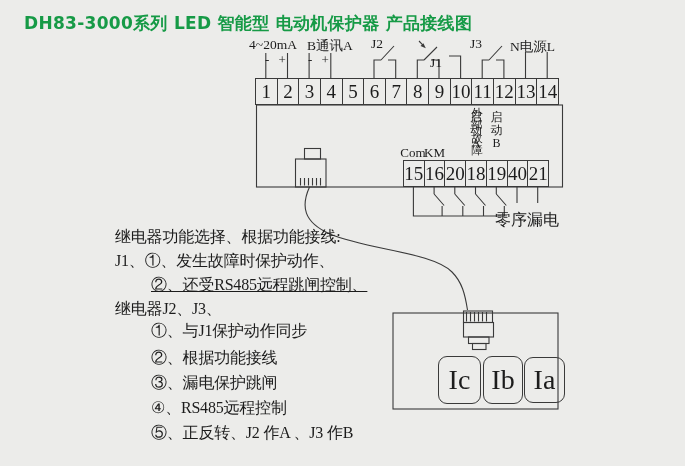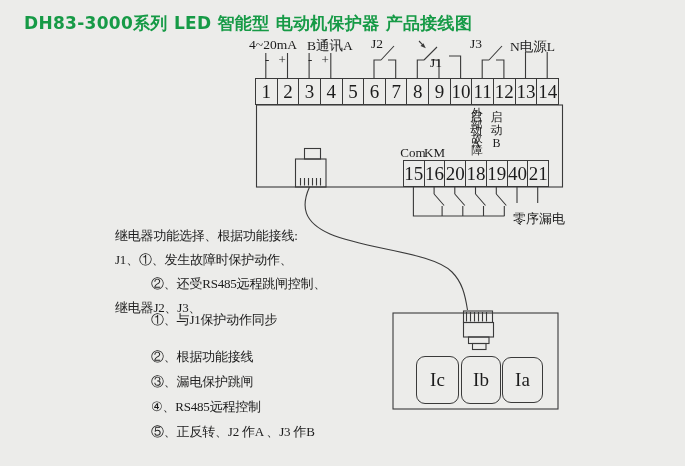--- a/index.html
+++ b/index.html
@@ -11,23 +11,23 @@
   svg.overlay{position:absolute;left:0;top:0;}
   .term-row{position:absolute;display:flex;}
   .term-row .cell{flex:1;border:1px solid #3a3a3a;margin-left:-1px;display:flex;
         align-items:center;justify-content:center;font-size:19px;background:#ECECEA;}
   .term-row .cell:first-child{margin-left:0;}
   .small-lbl{position:absolute;font-size:13.5px;white-space:nowrap;}
   .pol{position:absolute;font-size:13px;width:24px;text-align:center;letter-spacing:3px;white-space:nowrap;}
   .vlabel{position:absolute;width:14px;text-align:center;word-break:break-all;
           font-size:11.5px;line-height:12.4px;}
   .vlabel.start{font-size:12px;line-height:13px;}
-  .note-line{position:absolute;font-size:13px;letter-spacing:-.2px;white-space:nowrap;}
+  .note-line{position:absolute;font-size:16px;letter-spacing:-.2px;white-space:nowrap;}
   .ct{position:absolute;border:1.4px solid #3a3a3a;border-radius:9px;display:flex;
-      align-items:center;justify-content:center;font-size:19px;}
+      align-items:center;justify-content:center;font-size:28px;margin-left:22px;}
   .caption{position:absolute;left:394px;top:416px;font-size:11.5px;letter-spacing:-.2px;white-space:nowrap;}
 </style>
 </head>
 <body>
 
 <div class="stage">
 
   <div class="title" style="color:#169A46;">DH83-3000系列 LED 智能型 电动机保护器 产品接线图</div>
 
   <svg class="overlay" width="685" height="466" viewBox="0 0 685 466">
@@ -121,28 +121,28 @@
       <div class="cell">19</div>
       <div class="cell">40</div>
       <div class="cell">21</div>
     </div>
 
   <div class="small-lbl" style="left:397px;top:145px;width:32px;text-align:center;font-size:13px;">Com</div>
   <div class="small-lbl" style="left:421px;top:145px;width:27px;text-align:center;font-size:13px;">KM</div>
   <div class="vlabel" style="left:461px;top:107px;margin-left:9px;">外部故障</div>
   <div class="vlabel start" style="left:469px;top:111px;">启动A</div>
   <div class="vlabel start" style="left:489.5px;top:111px;">启动B</div>
-  <div class="small-lbl" style="left:513px;top:210px;font-size:13px;">零序漏电</div>
+  <div class="small-lbl" style="left:495px;top:210px;font-size:16px;">零序漏电</div>
 
   <div>
       <div class="note-line" style="left: 115px; top: 227px;">继电器功能选择、根据功能接线:</div>
       <div class="note-line" style="left: 115px; top: 251px;">J1、①、发生故障时保护动作、</div>
-      <div class="note-line" style="left: 151px; top: 275px;">②、还受RS485远程跳闸控制、</div>
+      <div class="note-line" style="left: 151px; top: 275px; text-decoration: underline;">②、还受RS485远程跳闸控制、</div>
       <div class="note-line" style="left: 115px; top: 299px; text-align: center;">继电器J2、J3、</div>
-      <div class="note-line" style="left: 151px; top: 311px;">①、与J1保护动作同步</div>
+      <div class="note-line" style="left: 151px; top: 321px;">①、与J1保护动作同步</div>
       <div class="note-line" style="left: 151px; top: 348px;">②、根据功能接线</div>
       <div class="note-line" style="left: 151px; top: 373px;">③、漏电保护跳闸</div>
       <div class="note-line" style="left: 151px; top: 398px;">④、RS485远程控制</div>
       <div class="note-line" style="left: 151px; top: 423px;">⑤、正反转、J2 作A 、J3 作B</div>
     </div>
 
   <div>
       <div class="ct" style="left: 416px; top: 356px; width: 41px; height: 46px;">Ic</div>
       <div class="ct" style="left: 461px; top: 356px; width: 38px; height: 46px;">Ib</div>
       <div class="ct" style="left: 502px; top: 357px; width: 39px; height: 44px;">Ia</div>

